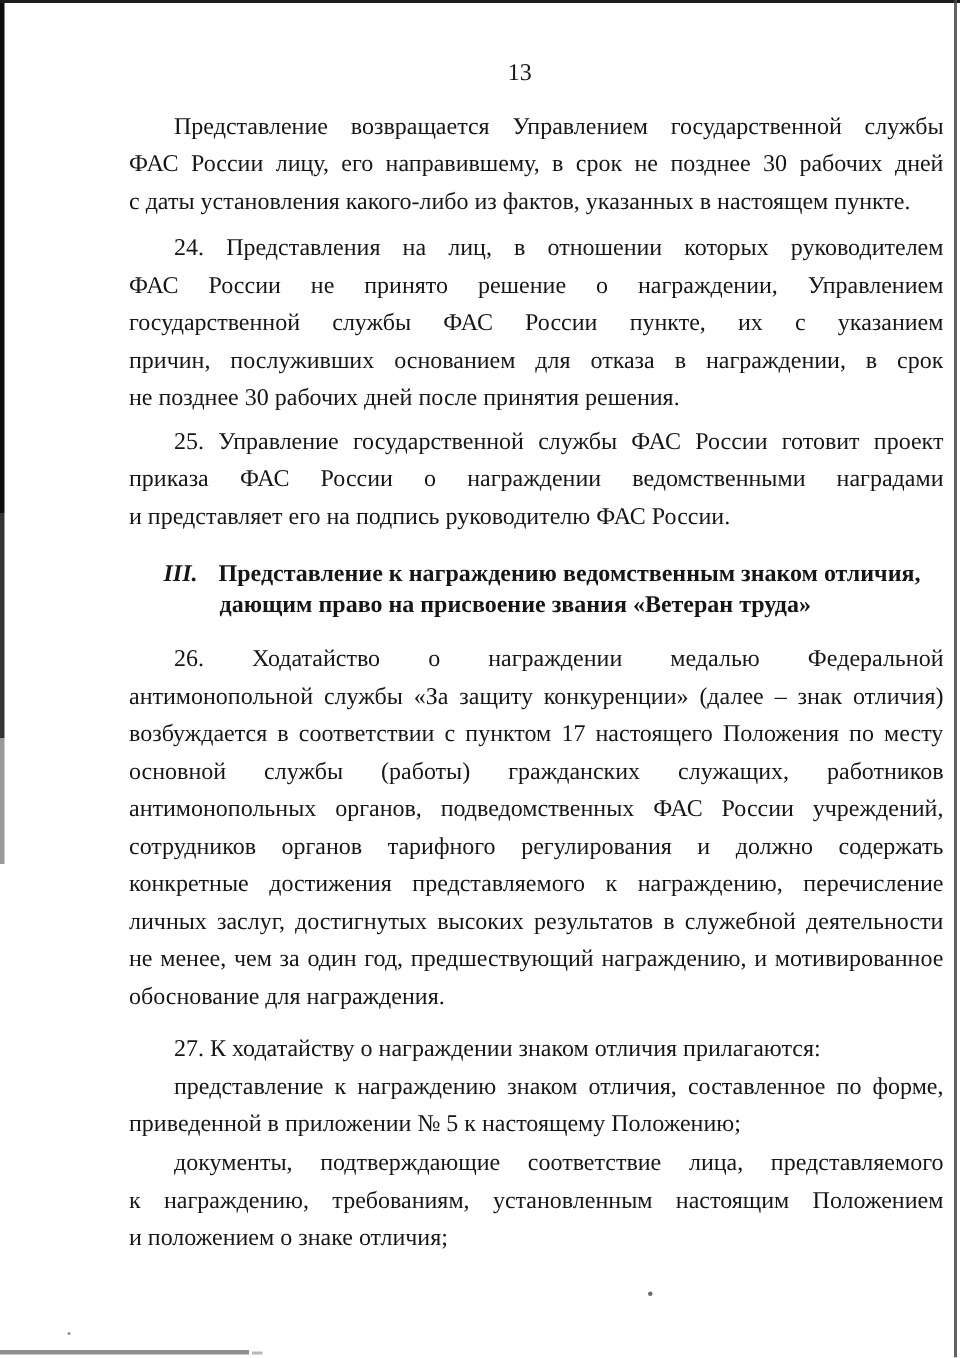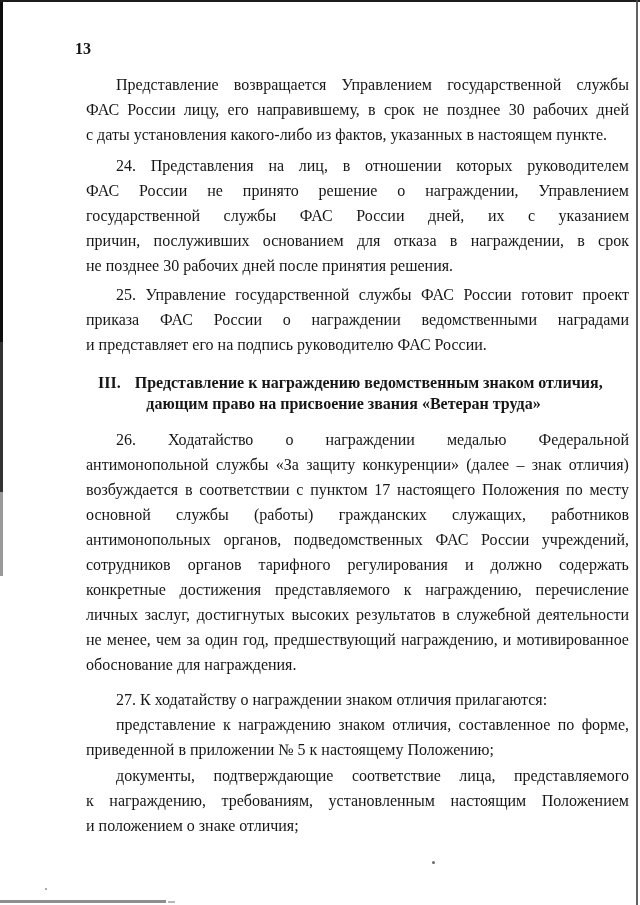--- a/index.html
+++ b/index.html
@@ -22,40 +22,40 @@
   #bottom-line { left: 0; top: 900px; width: 166px; height: 3px; background: #8f8f8f; }
   #bottom-dash { left: 168px; top: 901px; width: 7px; height: 2px; background: #b8b8b8; }
   #speck-1 { left: 432px; top: 861px; width: 3px; height: 3px; background: #6a6a6a; border-radius: 50%; }
   #speck-2 { left: 45px; top: 888px; width: 2px; height: 2px; background: #909090; border-radius: 50%; }
 
   
   .doc {
     position: absolute; left: 86px; top: 0; width: 543px;
     font-size: 16px; line-height: 25px;
   }
-  .page-num { margin-top: 36px; position: relative; left: -11px; font-weight: bold; }
+  .page-num { margin-top: 36px; text-align: center; position: relative; left: -11px; }
   .para { margin: 0; }
   .ln { height: 25px; overflow: hidden; }
   .jl { display: flex; justify-content: space-between; align-items: baseline; }
   .ind { padding-left: 30px; }
 
   .m-intro  { margin-top: 11px; }
   .m-p24    { margin-top: 6px; }
   .m-p25    { margin-top: 4px; }
   .m-p26    { margin-top: 0; }
   .m-p27    { margin-top: 10px; }
   .m-p27a   { margin-top: 0; }
   .m-p27b   { margin-top: 1px; }
 
   .heading {
     margin-top: 15px; margin-bottom: 13px;
     font-weight: bold; line-height: 21px;
   }
   .h-line1 { white-space: nowrap; }
-  .h-num { display: inline-block; margin-left: 12px; margin-right: 14px; }
+  .h-num { display: inline-block; margin-left: 23px; margin-right: 14px; font-style: italic; }
   .h-line2 { text-align: center; padding-right: 28px; }
 </style>
 </head>
 <body>
 
 <div class="artifact" id="left-bar"></div>
 <div class="artifact" id="top-line"></div>
 <div class="artifact" id="right-line"></div>
 <div class="artifact" id="bottom-line"></div>
 <div class="artifact" id="bottom-dash"></div>
@@ -110,21 +110,21 @@
         <span>решение</span>
         <span>о</span>
         <span>награждении,</span>
         <span>Управлением</span>
       </div>
     <div class="ln jl">
         <span>государственной</span>
         <span>службы</span>
         <span>ФАС</span>
         <span>России</span>
-        <span>дней,</span>
+        <span>пункте,</span>
         <span>их</span>
         <span>с</span>
         <span>указанием</span>
       </div>
     <div class="ln jl">
         <span>причин,</span>
         <span>послуживших</span>
         <span>основанием</span>
         <span>для</span>
         <span>отказа</span>

